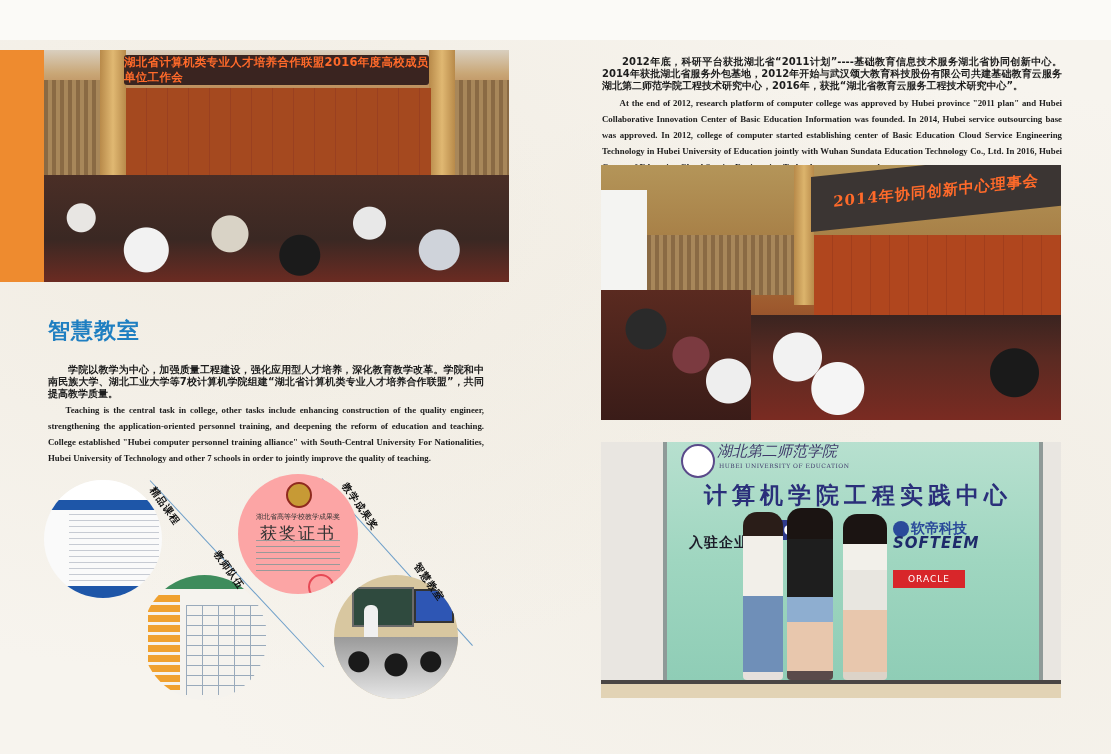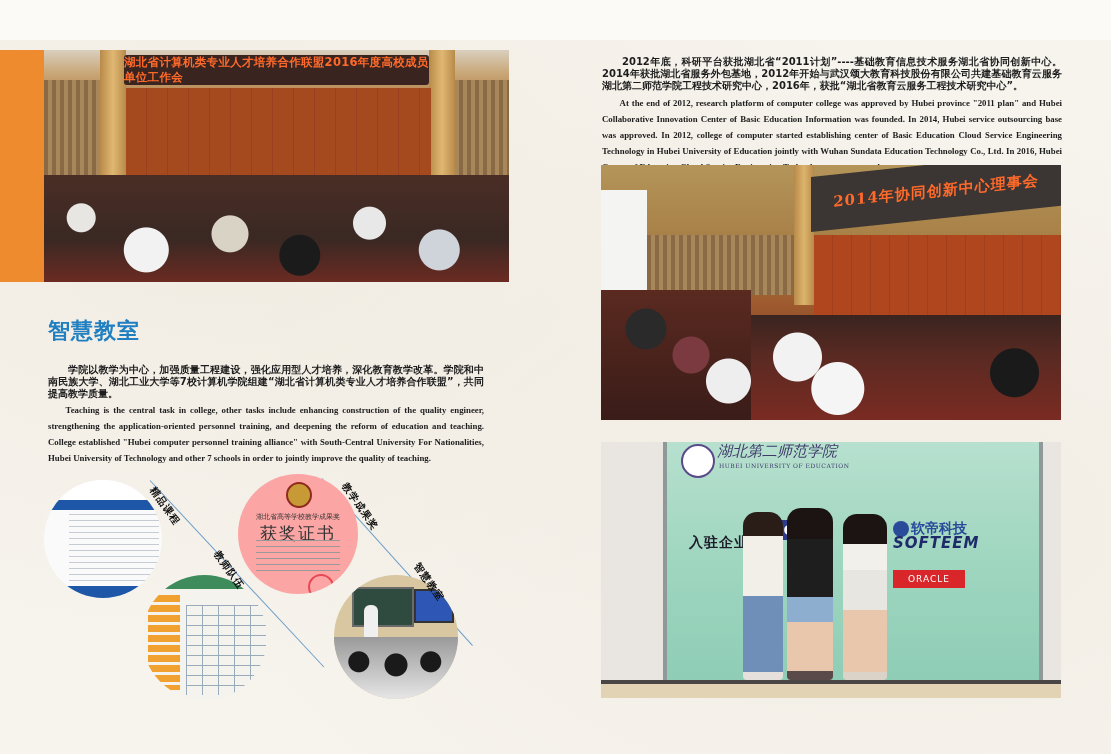--- a/index.html
+++ b/index.html
@@ -203,20 +203,21 @@
   <div class="teacher"></div>
   <div class="students"></div>
 </div>
 <div class="collage-label" style="left:422px; top:560px;">智慧教室</div>
 
 <div class="photo" id="photo3">
   <div class="sign">
     <div class="logo"></div>
     <div class="uni-cn">湖北第二师范学院</div>
     <div class="uni-en">HUBEI UNIVERSITY OF EDUCATION</div>
+    <div class="center-title">计算机学院工程实践中心</div>
     <div class="partners-label">入驻企业</div>
     <div class="ics">ICSS</div>
     <div class="ruandi">
       <span class="ruandi-mark"></span><span>软帝科技</span>
     </div>
     <div class="softeem">SOFTEEM</div>
     <div class="oracle">ORACLE</div>
     <div class="person" style="left:76px; top:70px; width:40px; height:168px; background:linear-gradient(180deg,#2a1d18 0 14%,#f2efe9 14% 50%,#6f8fb8 50% 95%,#e6e0dc 95%);"></div>
     <div class="person" style="left:120px; top:66px; width:46px; height:172px; background:linear-gradient(180deg,#1b1412 0 18%,#1e1e1e 18% 52%,#8eaed0 52% 66%,#e8c7ad 66% 95%,#5a4a4a 95%);"></div>
     <div class="person" style="left:176px; top:72px; width:44px; height:166px; background:linear-gradient(180deg,#1b1412 0 18%,#f2f0ea 18% 34%,#e8e6e0 34% 58%,#e8c7ad 58% 95%,#dcd3c8 95%);"></div>

